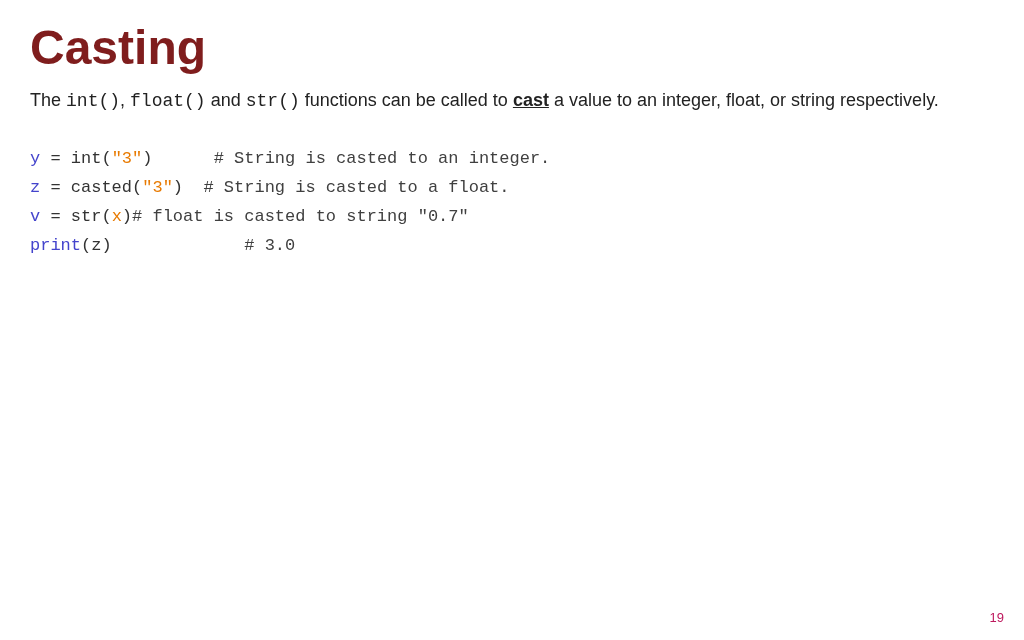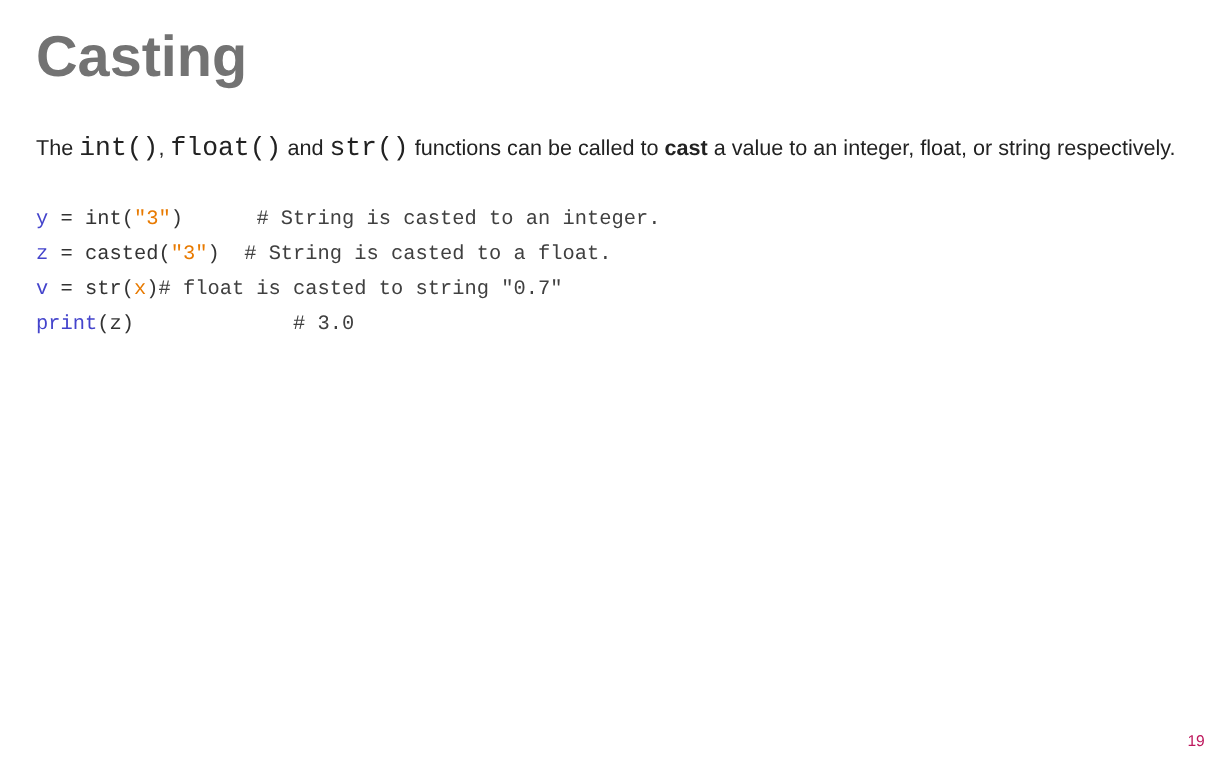--- a/index.html
+++ b/index.html
@@ -20,41 +20,42 @@
     .page-container {
       width: 1024px;
       height: 640px;
       padding: 20px 30px;
       position: relative;
     }
 
     h1.title {
       font-size: 48px;
       font-weight: bold;
-      color: #737373;
-      margin-bottom: 32px;
+      color: #7f1d1d;
+      margin-bottom: 12px;
       font-family: 'Arial', sans-serif;
     }
 
     .intro-text {
       font-size: 18px;
       color: #222222;
       line-height: 1.5;
       margin-bottom: 30px;
       font-family: 'Arial', sans-serif;
     }
 
     .intro-text code {
       font-family: 'Courier New', monospace;
-      font-size: 22px;
+      font-size: 18px;
       color: #222222;
     }
 
     .intro-text strong {
       font-weight: bold;
+      text-decoration: underline;
     }
 
     .code-block {
       font-family: 'Courier New', monospace;
       font-size: 17px;
       line-height: 1.7;
       margin-top: 10px;
     }
 
     .code-line {

